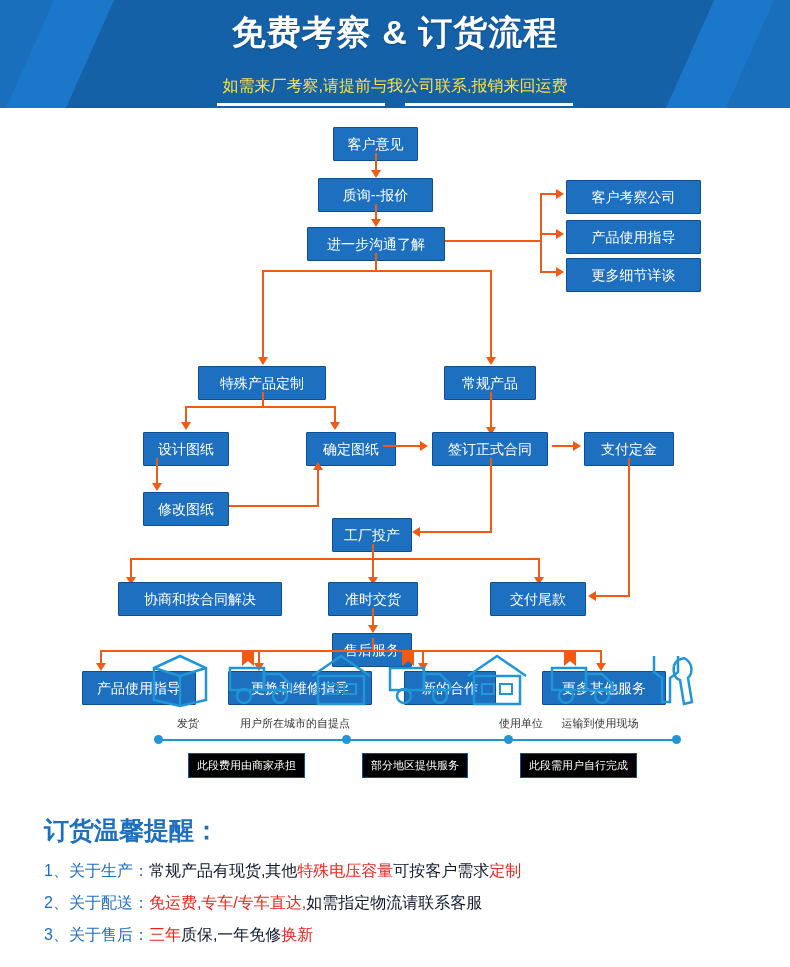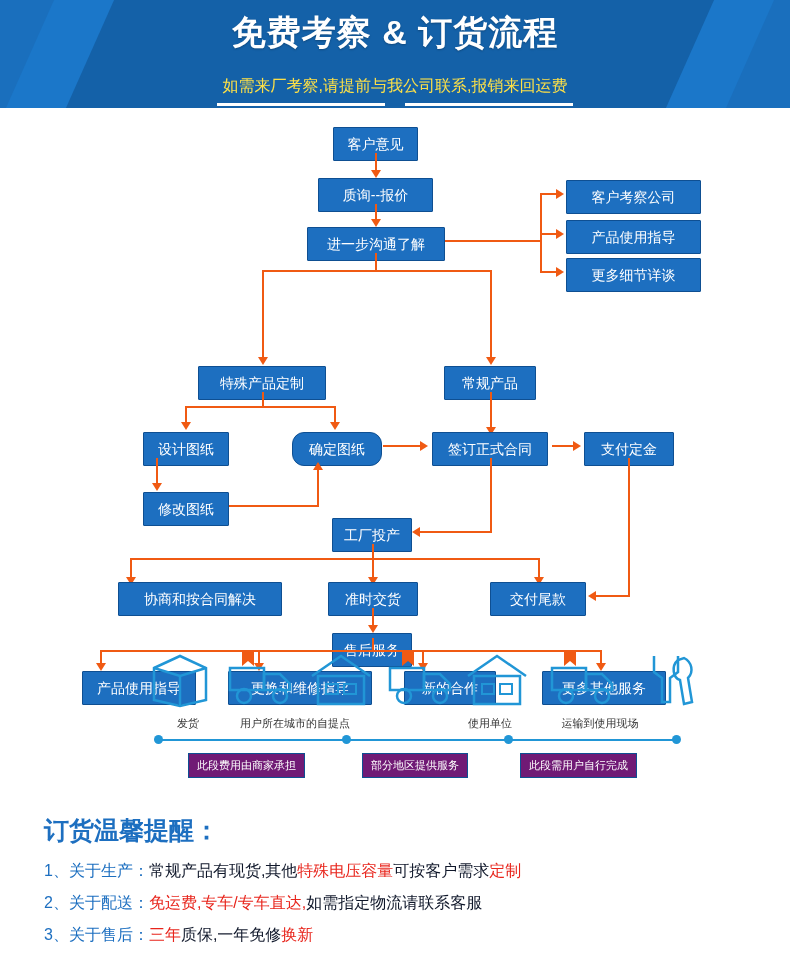--- a/index.html
+++ b/index.html
@@ -54,21 +54,21 @@
   .ln.v{width:2px;}
   .arw{position:absolute;width:0;height:0;}
   .arw.r{border-top:5px solid transparent;border-bottom:5px solid transparent;border-left:8px solid #f05a13;}
   .arw.l{border-top:5px solid transparent;border-bottom:5px solid transparent;border-right:8px solid #f05a13;}
   .arw.d{border-left:5px solid transparent;border-right:5px solid transparent;border-top:8px solid #f05a13;}
   .arw.u{border-left:5px solid transparent;border-right:5px solid transparent;border-bottom:8px solid #f05a13;}
   .dlabel{position:absolute;font-size:11px;color:#333;text-align:center;}
   .tl-line{position:absolute;height:2px;background:#2196d6;}
   .tl-dot{position:absolute;width:9px;height:9px;border-radius:50%;background:#2196d6;}
   .tag{
-    position:absolute;background:#701a75;color:#fff;font-size:11px;
+    position:absolute;background:#000000;color:#fff;font-size:11px;
     padding:4px 8px;border:1px solid #0e4f92;white-space:nowrap;
   }
 
   
   .notes{position:relative;width:790px;padding:4px 0 0 44px;box-sizing:border-box;}
   .notes h2{margin:0 0 14px 0;color:#1d6fc0;font-size:25px;font-weight:bold;}
   .note-row{font-size:16px;color:#1d6fc0;margin-bottom:13px;line-height:1.2;}
   .note-row .k{color:#1d6fc0;}
   .note-row .blk{color:#0f172a;}
   .note-row .red{color:#e8251c;}
@@ -130,21 +130,21 @@
   <div class="ln h" style="left:185px;top:298px;width:150px;"></div>
   <div class="ln v" style="left:185px;top:298px;height:18px;"></div>
   <div class="ln v" style="left:334px;top:298px;height:18px;"></div>
   <div class="arw d" style="left:181px;top:314px;"></div>
   <div class="arw d" style="left:330px;top:314px;"></div>
 
   <div class="ln v" style="left:490px;top:284px;height:38px;"></div>
   <div class="arw d" style="left:486px;top:319px;"></div>
 
   <div class="node h28" style="left:143px;top:324px;width:86px;">设计图纸</div>
-  <div class="node h28" style="left:292px;top:324px;width:90px;border-radius:12px;">确定图纸</div>
+  <div class="node h28" style="left:306px;top:324px;width:90px;">确定图纸</div>
   <div class="node h28" style="left:432px;top:324px;width:116px;">签订正式合同</div>
   <div class="node h28" style="left:584px;top:324px;width:90px;">支付定金</div>
 
   <div class="ln h" style="left:383px;top:337px;width:38px;"></div>
   <div class="arw r" style="left:420px;top:333px;"></div>
   <div class="ln h" style="left:552px;top:337px;width:22px;"></div>
   <div class="arw r" style="left:573px;top:333px;"></div>
 
   <div class="ln v" style="left:156px;top:350px;height:28px;"></div>
   <div class="arw d" style="left:152px;top:375px;"></div>
@@ -248,21 +248,21 @@
     <path d="M20 4 L32 4 L32 18 L26 13 L20 18 Z" fill="#f05a13"></path>
   </svg>
 
   <svg style="position:absolute;left:640px;top:12px;" width="62" height="56" viewBox="0 0 62 56">
     <path d="M14 4 L14 20 L22 26 L22 50 L30 50 L30 26 L38 20 L38 4" fill="none" stroke="#2196d6" stroke-width="2.5"></path>
     <path d="M44 6 C52 10 54 20 48 26 L52 50 L44 52 L40 28 C33 26 31 14 38 8 Z" fill="none" stroke="#2196d6" stroke-width="2.5"></path>
   </svg>
 
   <div class="dlabel" style="left:158px;top:76px;width:60px;">发货</div>
   <div class="dlabel" style="left:215px;top:76px;width:160px;">用户所在城市的自提点</div>
-  <div class="dlabel" style="left:433px;top:76px;width:114px;">使用单位</div>
+  <div class="dlabel" style="left:464px;top:76px;width:114px;">使用单位</div>
   <div class="dlabel" style="left:540px;top:76px;width:120px;">运输到使用现场</div>
 
   <div class="tl-line" style="left:158px;top:99px;width:520px;"></div>
   <div class="tl-dot" style="left:154px;top:95px;"></div>
   <div class="tl-dot" style="left:342px;top:95px;"></div>
   <div class="tl-dot" style="left:504px;top:95px;"></div>
   <div class="tl-dot" style="left:672px;top:95px;"></div>
 
   <div class="tag" style="left:188px;top:113px;">此段费用由商家承担</div>
   <div class="tag" style="left:362px;top:113px;">部分地区提供服务</div>

